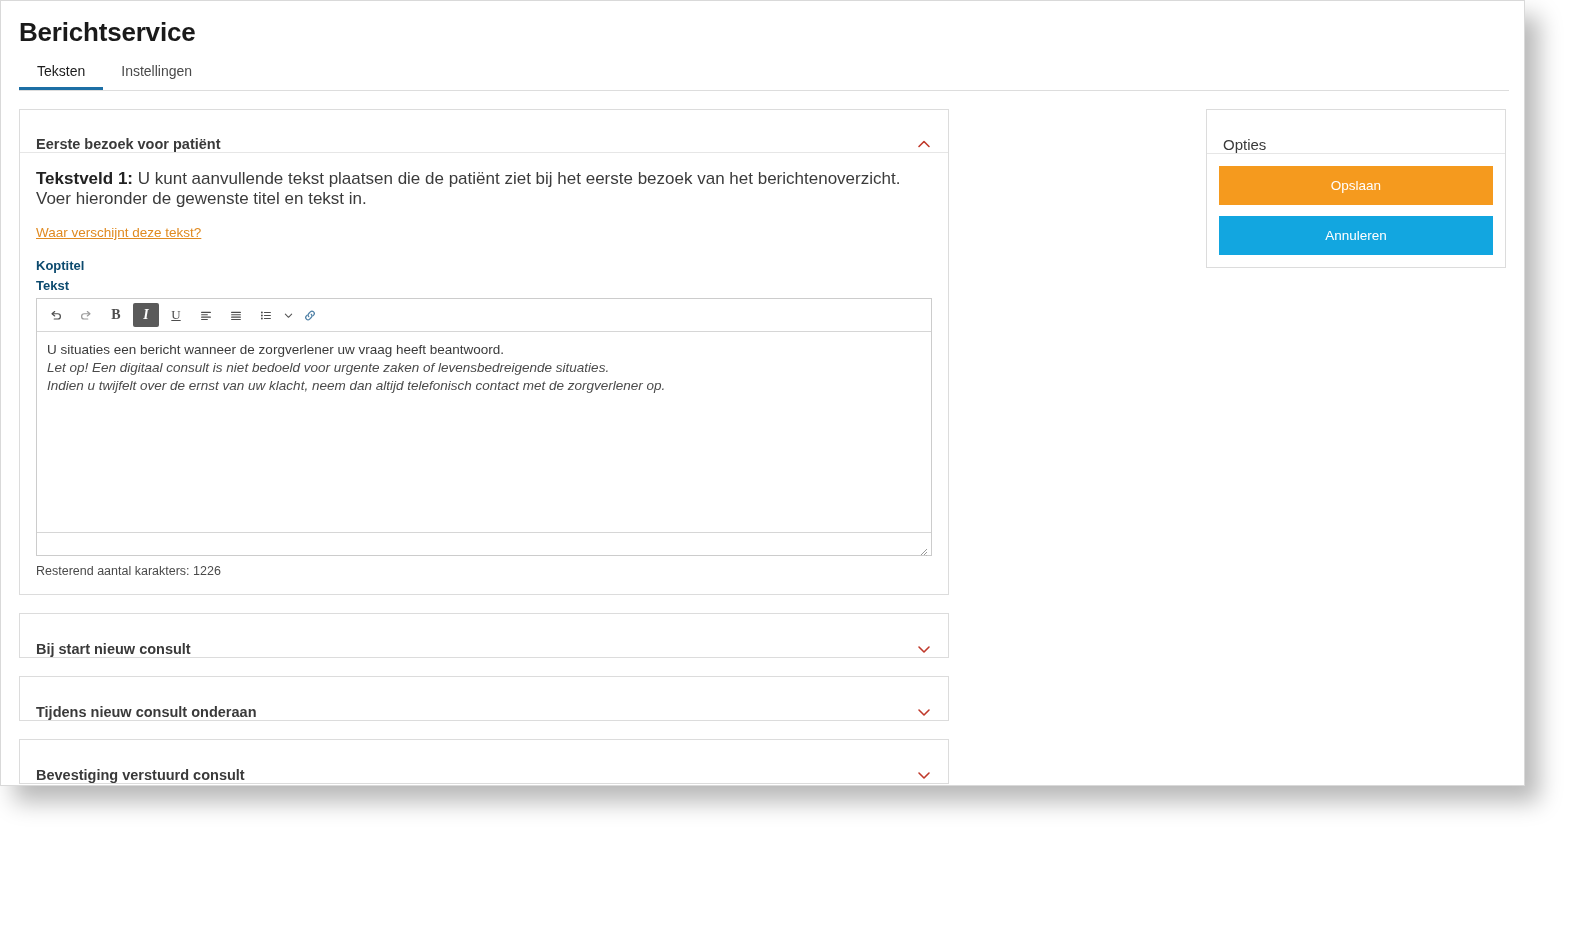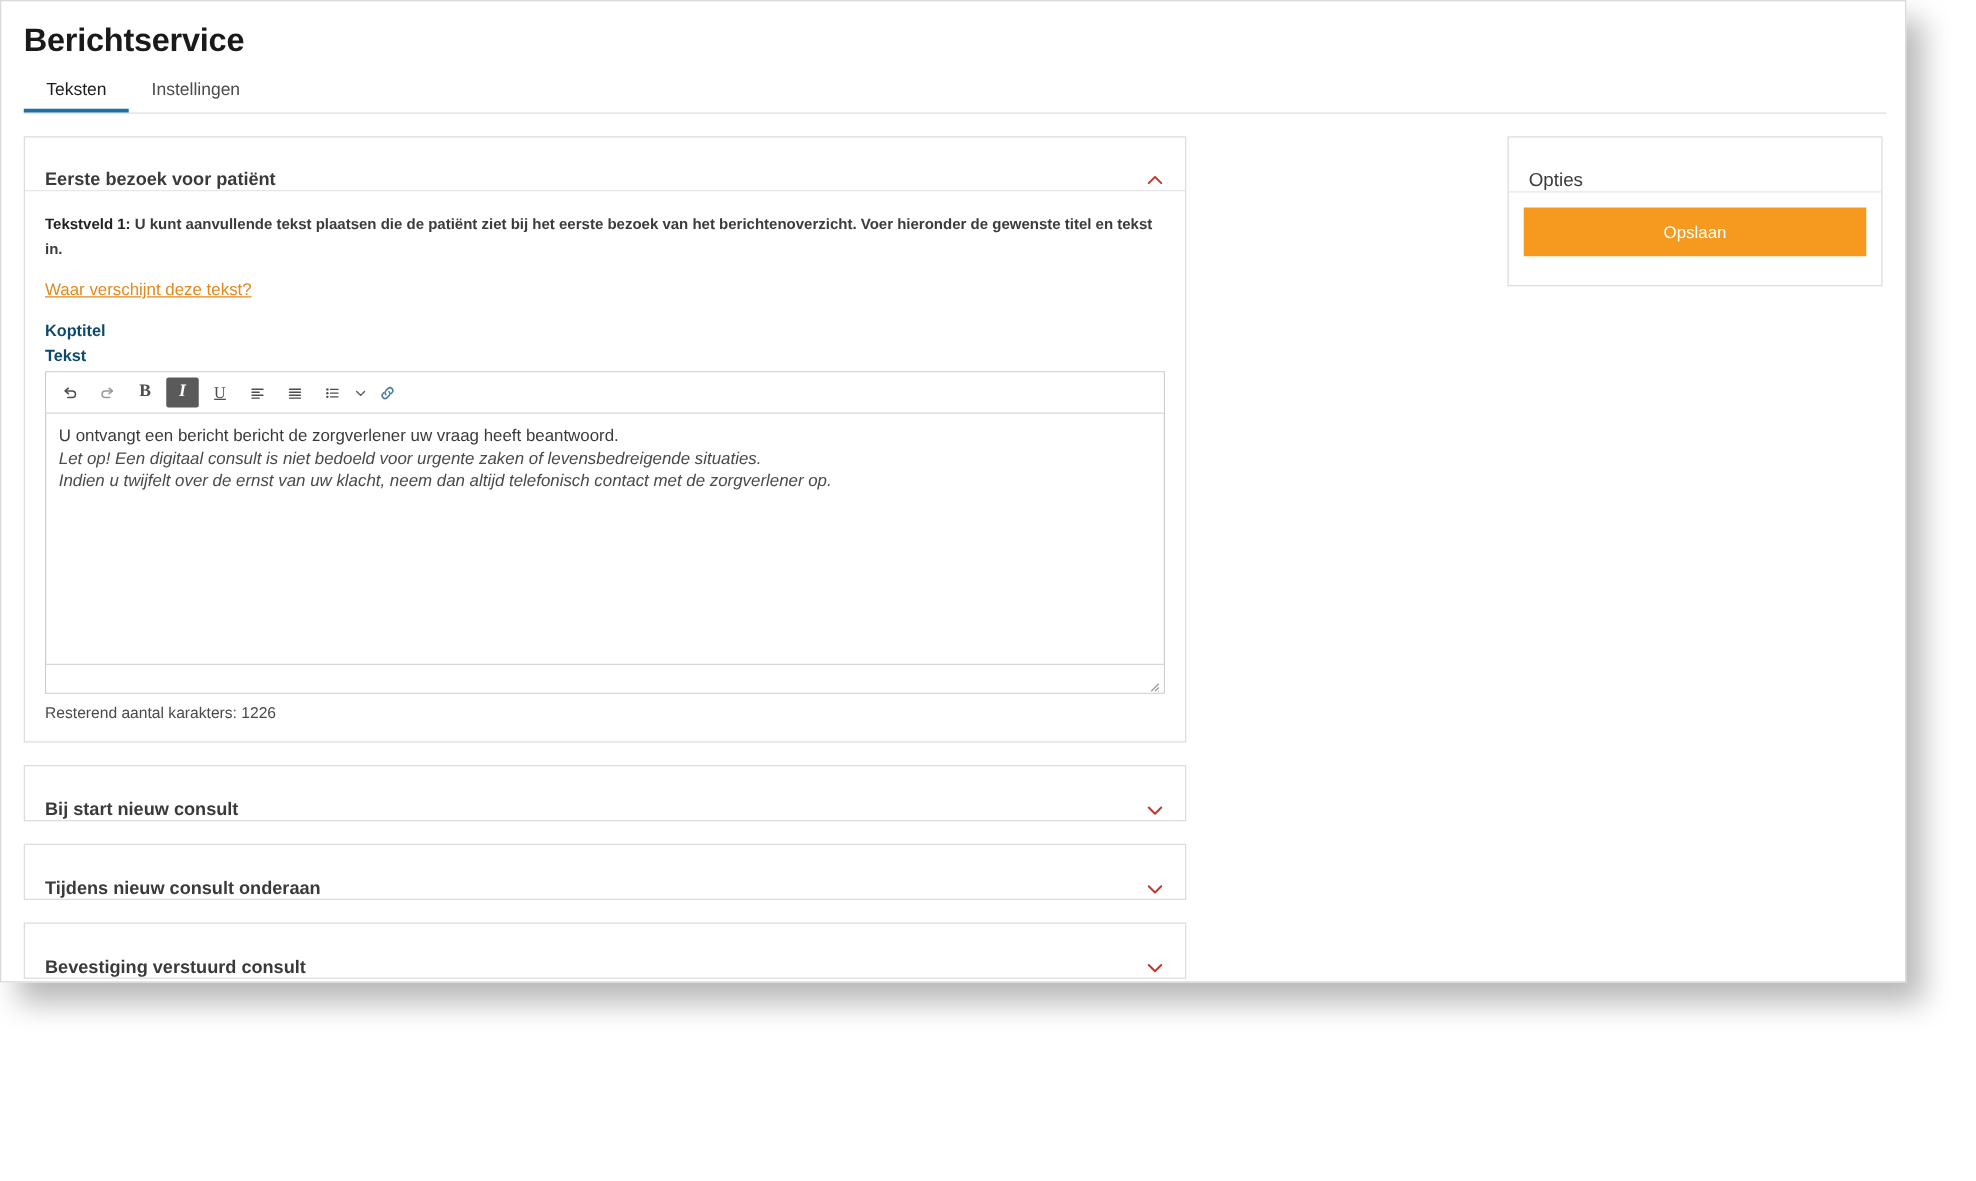--- a/index.html
+++ b/index.html
@@ -98,25 +98,24 @@
     width: 16px;
     height: 16px;
     position: relative;
     color: #c0392b;
   }
   .chev svg { display: block; }
   .panel-body {
     padding: 14px 16px 16px 16px;
   }
   .desc {
-    font-size: 12px;
+    font-size: 17px;
     line-height: 20px;
     color: #3b3b3b;
     margin: 2px 0 14px 0;
-    font-weight: bold;
   }
   .desc b { color: #222222; }
   .link-orange {
     display: inline-block;
     color: #e08a20;
     font-size: 13.5px;
     text-decoration: underline;
     margin-bottom: 18px;
     cursor: pointer;
   }
@@ -346,21 +345,21 @@
               <button class="tb-btn">
                 <svg width="15" height="15" viewBox="0 0 16 16">
                     <g fill="none" stroke="#4d7fa5" stroke-width="1.4" stroke-linecap="round">
                       <path d="M6.6 9.4 a2.6 2.6 0 0 1 0-3.7 L8.4 3.9 a2.6 2.6 0 0 1 3.7 3.7 L11.2 8.5"></path>
                       <path d="M9.4 6.6 a2.6 2.6 0 0 1 0 3.7 L7.6 12.1 a2.6 2.6 0 0 1-3.7-3.7 L4.8 7.5"></path>
                     </g>
                   </svg>
               </button>
             </div>
             <div class="editor-area">
-              <div>U ontvangt een bericht bericht de zorgverlener uw vraag heeft beantwoord.</div>
+              <div>U situaties een bericht wanneer de zorgverlener uw vraag heeft beantwoord.</div>
               <div class="it">Let op! Een digitaal consult is niet bedoeld voor urgente zaken of levensbedreigende situaties.</div>
               <div class="it">Indien u twijfelt over de ernst van uw klacht, neem dan altijd telefonisch contact met de zorgverlener op.</div>
             </div>
             <div class="editor-foot">
               <span class="resize-grip">
                 <svg width="10" height="10" viewBox="0 0 10 10">
                     <g stroke="#9a9a9a" stroke-width="1">
                       <line x1="9" y1="3" x2="3" y2="9"></line>
                       <line x1="9" y1="6" x2="6" y2="9"></line>
                       <line x1="9" y1="9" x2="8.6" y2="9.4"></line>
@@ -411,18 +410,19 @@
 
     <div class="spacer-col"></div>
 
     <div class="right-col">
       <div class="opties-panel">
         <div class="opties-head">
           <span class="opties-title">Opties</span>
         </div>
         <div class="opties-body">
           <button class="btn btn-save">Opslaan</button>
+          <button class="btn btn-cancel">Annuleren</button>
         </div>
       </div>
     </div>
 
   </div>
 </div>
 
 </body></html>

